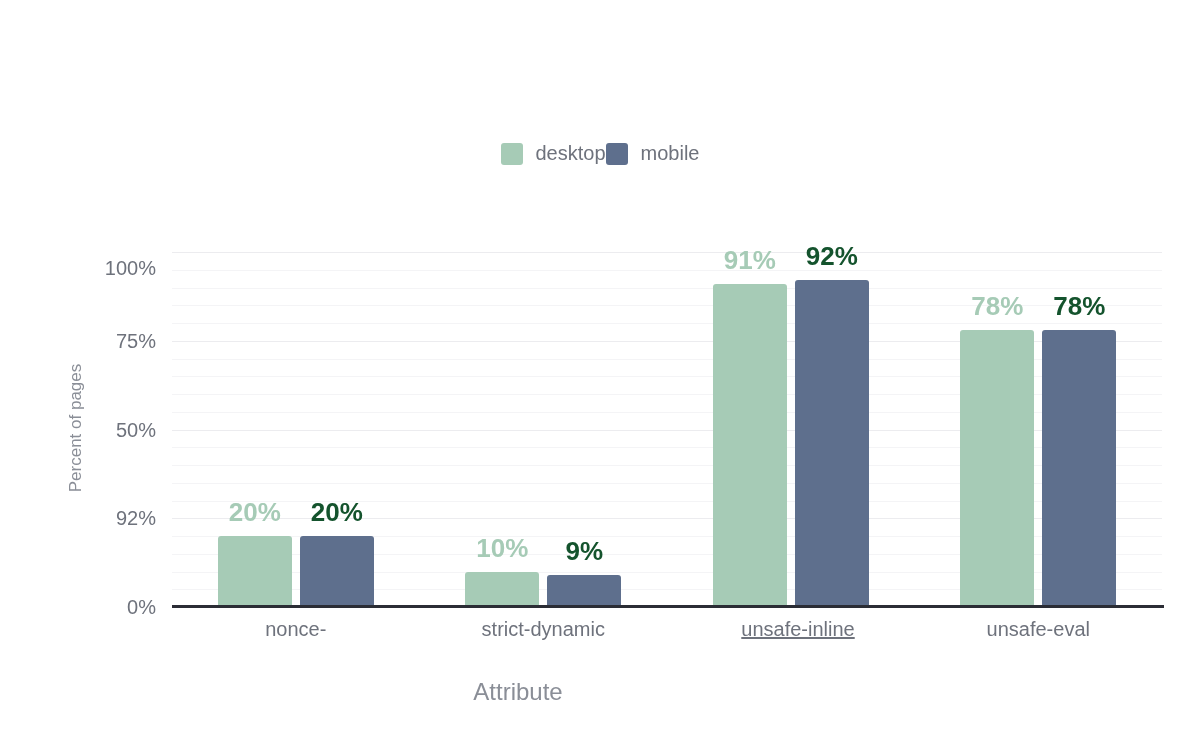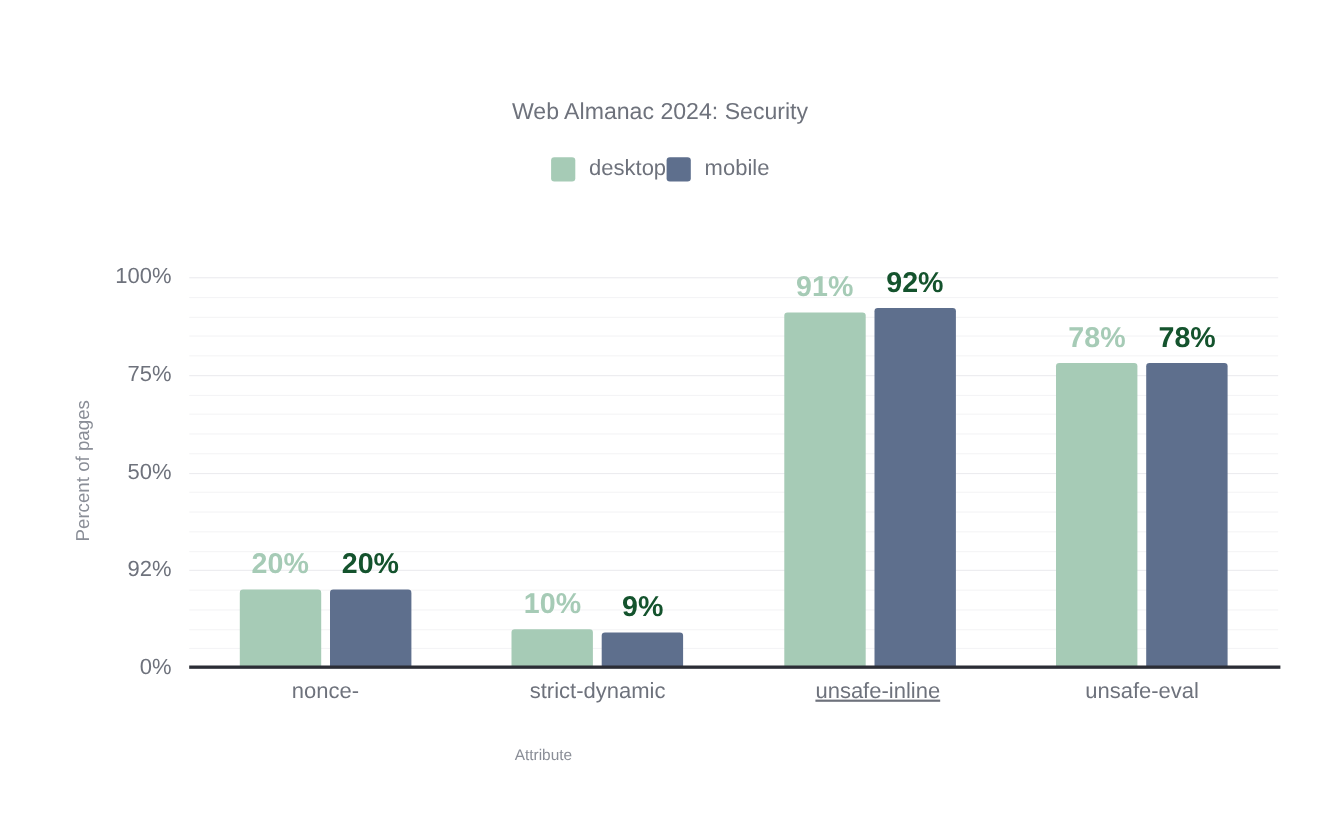--- a/index.html
+++ b/index.html
@@ -119,22 +119,23 @@
     transform: rotate(-90deg);
     transform-origin: center center;
   }
 
   #xlabel {
     position: absolute;
     left: 0;
     top: 678px;
     width: 988px;
     text-align: center;
-    font-size: 14px;
+    font-size: 24px;
     color: #8a8e97;
+    padding-left: 24px;
   }
 
   
   .bar {
     position: absolute;
     bottom: 0;
     border-radius: 3px 3px 0 0;
   }
   .bar.desktop { background: #a6cbb6; }
   .bar.mobile  { background: #5e6f8d; }
@@ -157,21 +158,20 @@
     text-align: center;
     transform: translateX(-50%);
     white-space: nowrap;
   }
 </style>
 </head>
 <body>
 
 <div id="figure">
 
-  <div id="chart-subtitle">Web Almanac 2024: Security</div>
 
   <div id="legend">
     <div class="legend-item">
       <span class="legend-swatch" style="background: rgb(166, 203, 182);"></span>
       <span class="legend-label">desktop</span>
     </div>
     <div class="legend-item">
       <span class="legend-swatch" style="background: rgb(94, 111, 141);"></span>
       <span class="legend-label">mobile</span>
     </div>
@@ -212,21 +212,21 @@
         <div class="bar mobile" style="left: 870.25px; width: 74px; height: 276.9px; background: rgb(94, 111, 141);"></div>
       </div>
   </div>
 
   <div id="axis-line"></div>
   <div id="ytick-labels">
       <div class="ytick-label" style="left: 86px; top: 607px;">0%</div>
       <div class="ytick-label" style="left: 86px; top: 518.25px;">92%</div>
       <div class="ytick-label" style="left: 86px; top: 429.5px;">50%</div>
       <div class="ytick-label" style="left: 86px; top: 340.75px;">75%</div>
-      <div class="ytick-label" style="left: 86px; top: 252px;">100%</div>
+      <div class="ytick-label" style="left: 86px; top: 268px;">100%</div>
     </div>
   <div id="xtick-labels">
       <div class="xtick-label" style="left: 295.75px;">nonce-</div>
       <div class="xtick-label" style="left: 543.25px;">strict-dynamic</div>
       <div class="xtick-label" style="left: 798px; text-decoration: underline;">unsafe-inline</div>
       <div class="xtick-label" style="left: 1038.25px;">unsafe-eval</div>
     </div>
   <div id="bar-labels">
       <div class="bar-label desktop" style="left: 254.75px; top: 528px;">20%</div>
       <div class="bar-label mobile" style="left: 336.75px; top: 528px;">20%</div>

